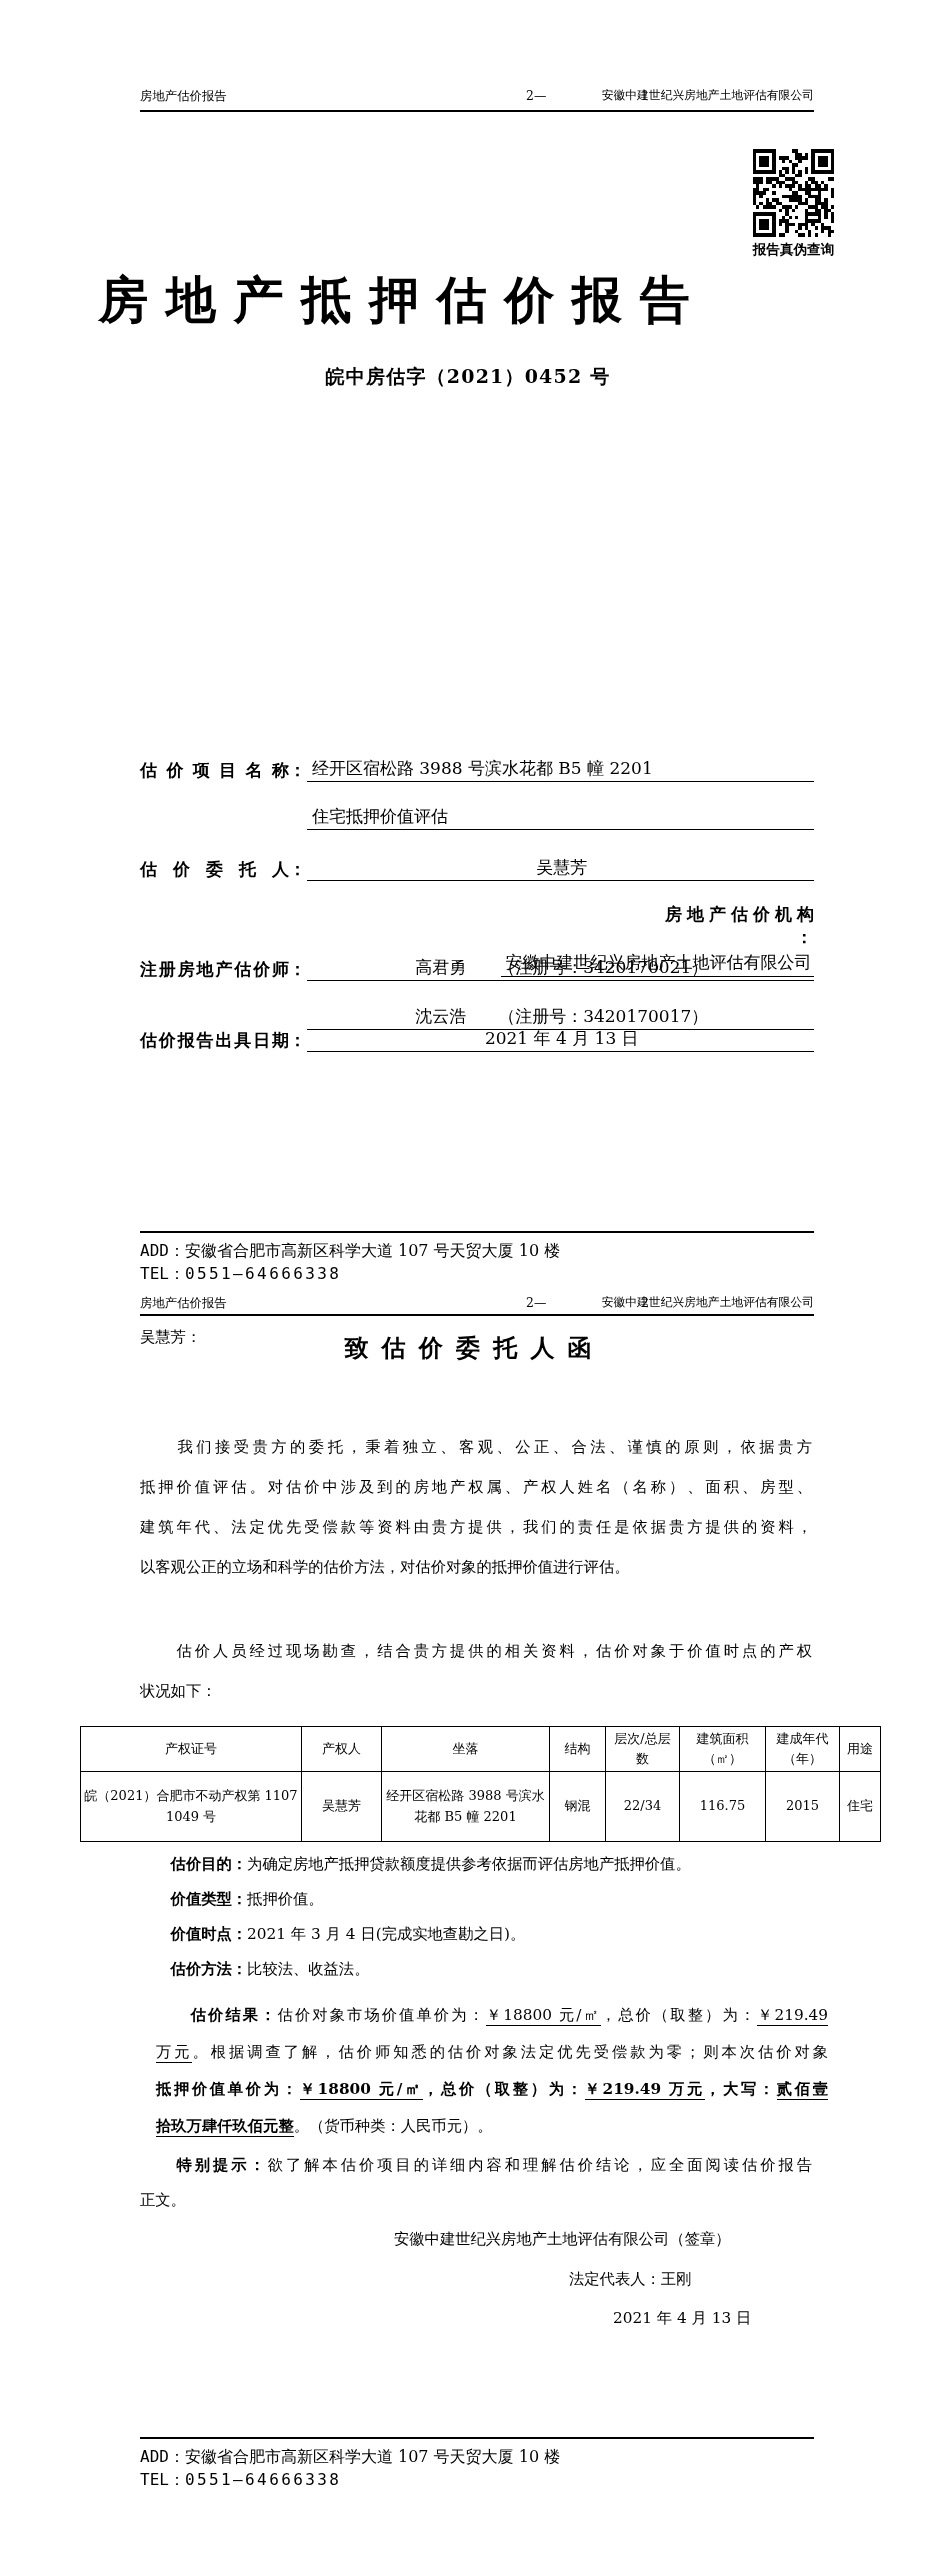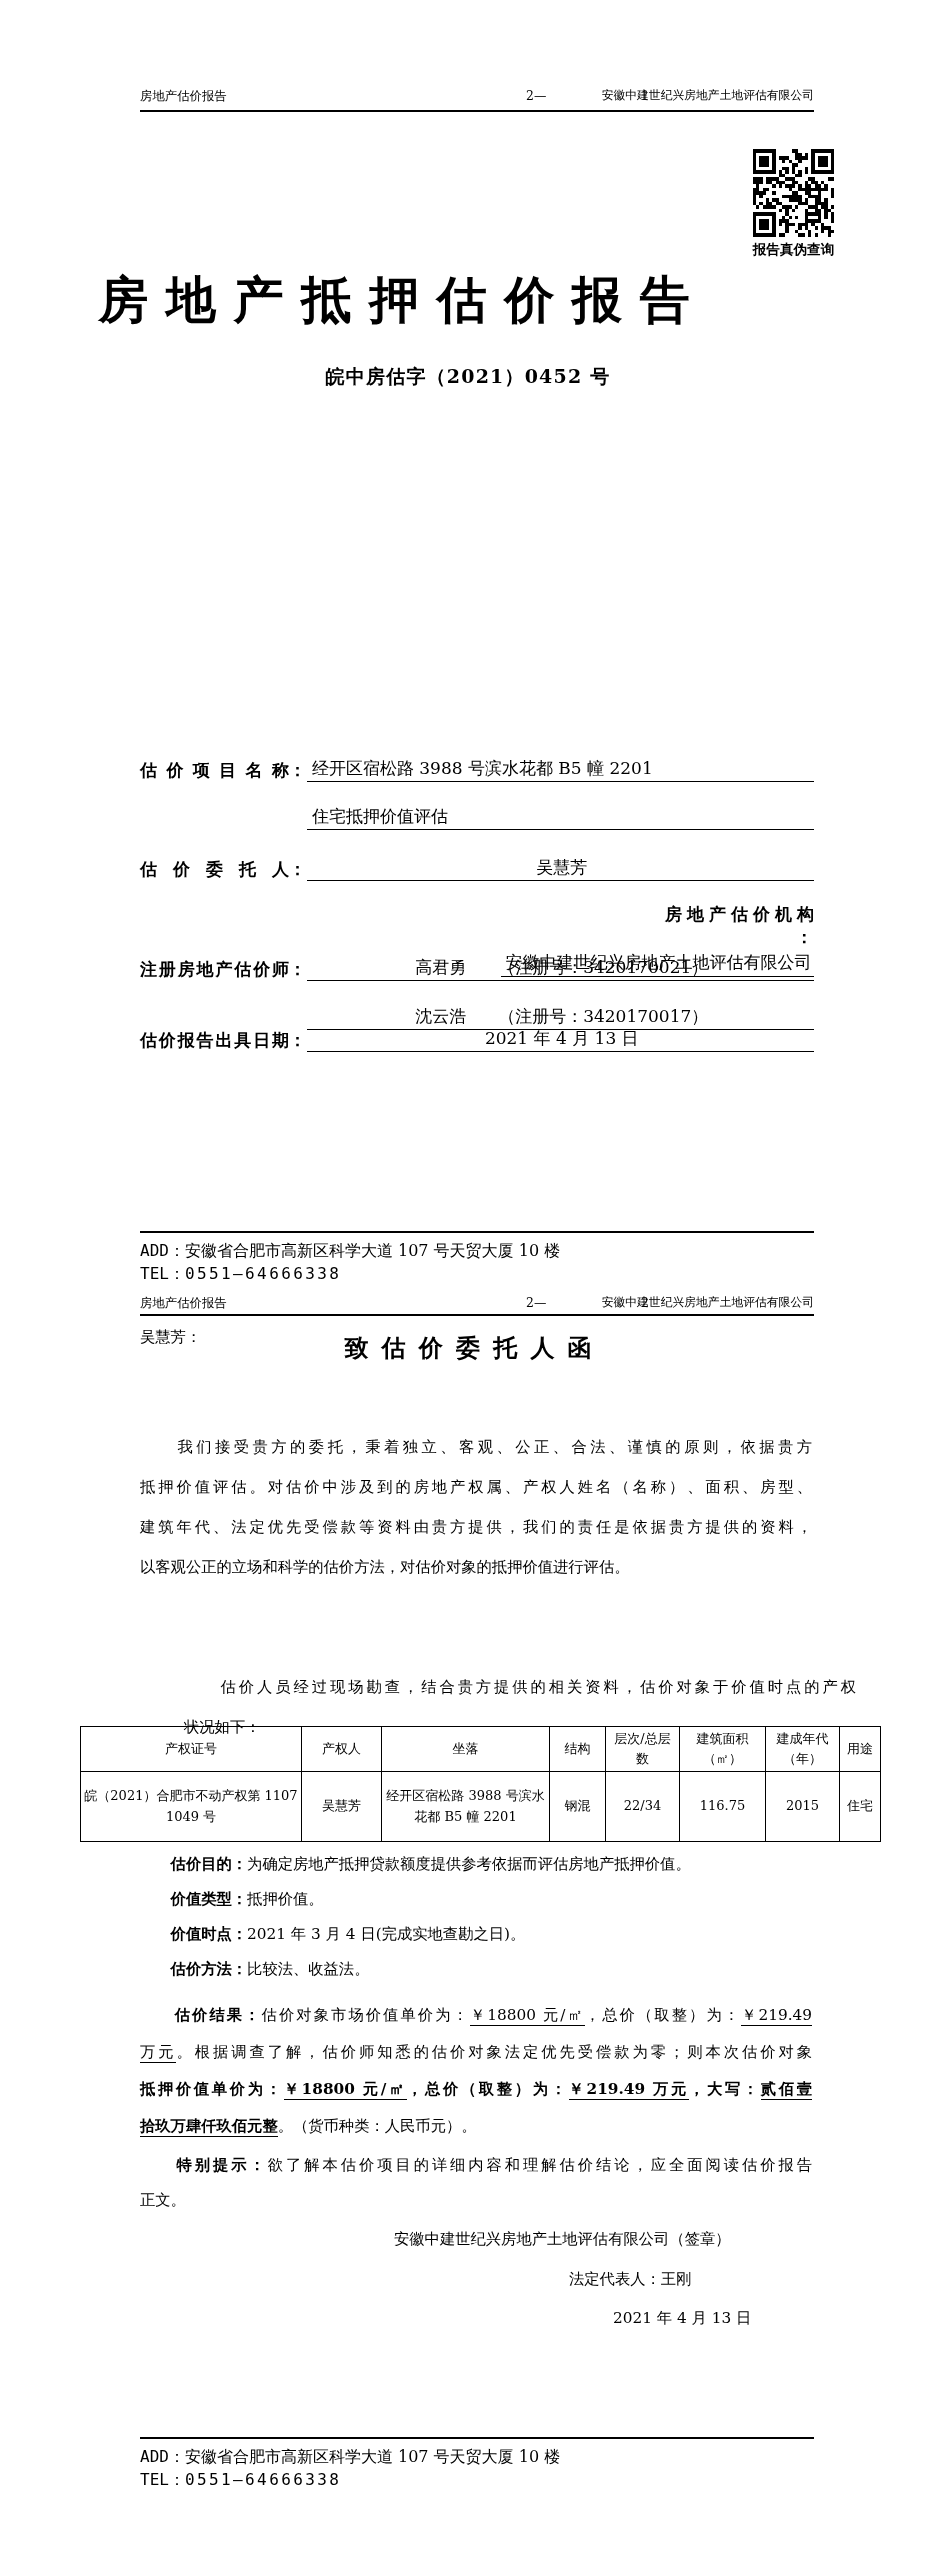--- a/index.html
+++ b/index.html
@@ -446,21 +446,21 @@
 <div class="ltitle" style="top:1332px;">致估价委托人函</div>
 <div class="saluta" style="top:1327px;">吴慧芳：</div>
 
 <div class="block lh68" style="top:1427px;">
   <div class="jl"><span>　　我们接受贵方的委托，秉着独立、客观、公正、合法、谨慎的原则，依据贵方</span></div>
   <div class="jl"><span>抵押价值评估。对估价中涉及到的房地产权属、产权人姓名（名称）、面积、房型、</span></div>
   <div class="jl"><span>建筑年代、法定优先受偿款等资料由贵方提供，我们的责任是依据贵方提供的资料，</span></div>
   <div class="ll"><span>以客观公正的立场和科学的估价方法，对估价对象的抵押价值进行评估。</span></div>
 </div>
 
-<div class="block lh68" style="top:1667px;margin-left:44px;">
+<div class="block lh68" style="top:1631px;">
   <div class="jl"><span>　　估价人员经过现场勘查，结合贵方提供的相关资料，估价对象于价值时点的产权</span></div>
   <div class="ll"><span>状况如下：</span></div>
 </div>
 
 <table class="own">
   <colgroup>
     <col style="width:221px">
       <col style="width:80px">
       <col style="width:168px">
       <col style="width:56px">
@@ -493,21 +493,21 @@
 </tbody>
   </table>
 
 <div class="block lh60" style="top:1847px;">
   <div class="ll"><span>　　</span><span class="b">估价目的：</span><span>为确定房地产抵押贷款额度提供参考依据而评估房地产抵押价值。</span></div>
   <div class="ll"><span>　　</span><span class="b">价值类型：</span><span>抵押价值。</span></div>
   <div class="ll"><span>　　</span><span class="b">价值时点：</span><span>2021 年 3 月 4 日(完成实地查勘之日)。</span></div>
   <div class="ll"><span>　　</span><span class="b">估价方法：</span><span>比较法、收益法。</span></div>
 </div>
 
-<div class="block lh63" style="top:1997px;">
+<div class="block lh63" style="top:1997px;margin-left:16px;">
   <div class="jl"><span>　　</span><span class="b">估价结果：</span><span>估价对象市场价值单价为：</span><span class="u">￥18800 元/㎡</span><span>，总价（取整）为：</span><span class="u">￥219.49</span></div>
   <div class="jl"><span class="u">万元</span><span>。根据调查了解，估价师知悉的估价对象法定优先受偿款为零；则本次估价对象</span></div>
   <div class="jl"><span class="b">抵押价值单价为：</span><span class="b u">￥18800 元/㎡</span><span class="b">，总价（取整）为：</span><span class="b u">￥219.49 万元</span><span class="b">，大写：</span><span class="b u">贰佰壹</span></div>
   <div class="ll"><span class="b u">拾玖万肆仟玖佰元整</span><span>。（货币种类：人民币元）。</span></div>
 </div>
 
 <div class="block lh60" style="top:2148px;">
   <div class="jl"><span>　　</span><span class="b">特别提示：</span><span>欲了解本估价项目的详细内容和理解估价结论，应全面阅读估价报告</span></div>
   <div class="ll"><span>正文。</span></div>
 </div>

